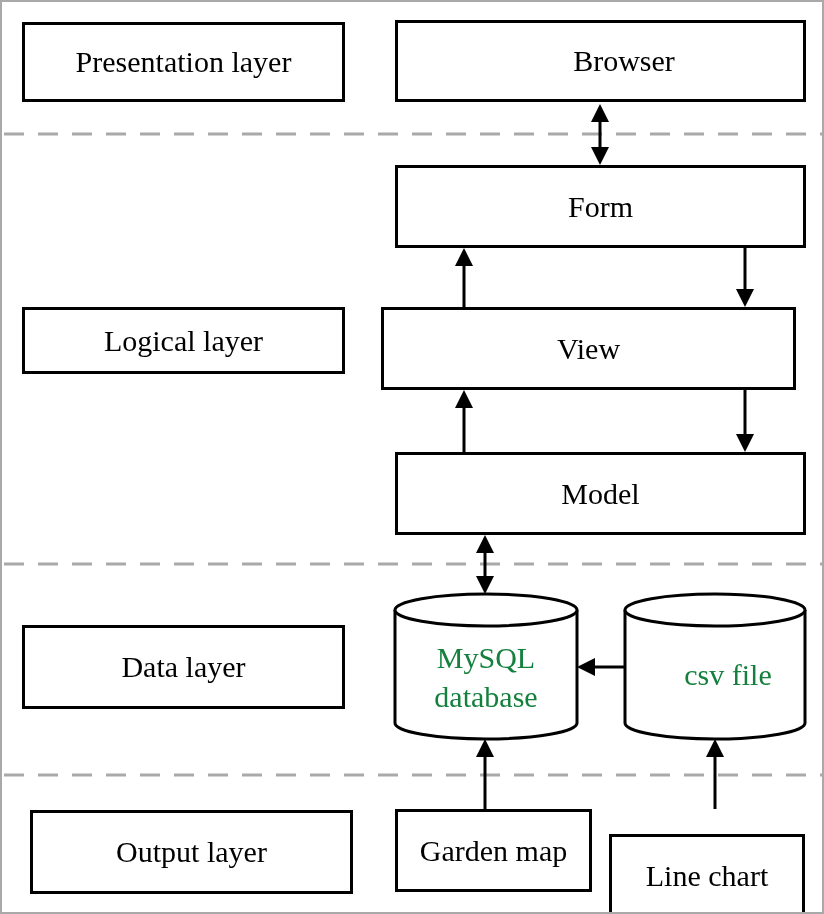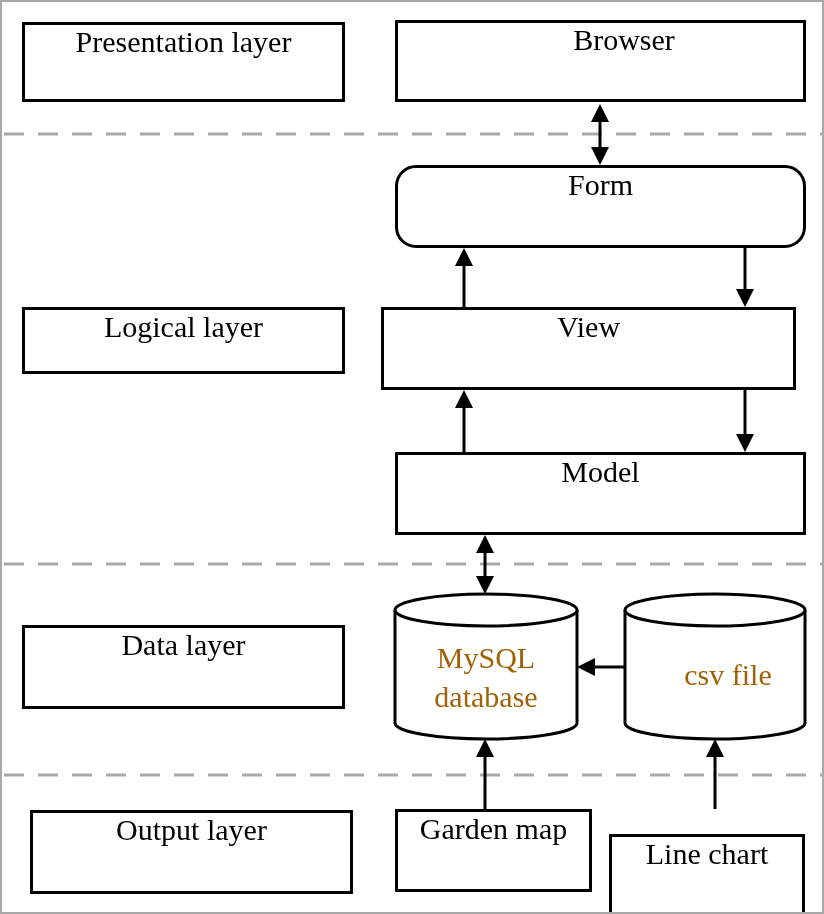--- a/index.html
+++ b/index.html
@@ -23,34 +23,34 @@
     top: 0;
     width: 824px;
     height: 914px;
   }
   .node-box {
     position: absolute;
     box-sizing: border-box;
     border: 3px solid #000000;
     background: #ffffff;
     display: flex;
-    align-items: flex-start;
+    align-items: center;
     justify-content: center;
     font-size: 30px;
     color: #000000;
     white-space: nowrap;
   }
   .cyl-label {
     position: absolute;
     display: flex;
     flex-direction: column;
     align-items: center;
     justify-content: center;
     font-size: 30px;
-    color: #a16207;
+    color: #15803d;
     line-height: 1.3;
     text-align: right;
     white-space: nowrap;
   }
   .dash-line {
     stroke: #a9a9a9;
     stroke-width: 3;
     stroke-dasharray: 20 14;
     fill: none;
   }
@@ -147,21 +147,21 @@
   <div class="node-box" style="left:20px; top:623px; width:323px; height:84px;">
     <span>Data layer</span>
   </div>
   <div class="node-box" style="left:28px; top:808px; width:323px; height:84px;">
     <span>Output layer</span>
   </div>
 
   <div class="node-box" style="left:393px; top:18px; width:411px; height:82px;padding-left:47px;">
     <span>Browser</span>
   </div>
-  <div class="node-box" style="left:393px; top:163px; width:411px; height:83px;border-radius:21px;">
+  <div class="node-box" style="left:393px; top:163px; width:411px; height:83px;">
     <span>Form</span>
   </div>
   <div class="node-box" style="left:379px; top:305px; width:415px; height:83px;">
     <span>View</span>
   </div>
   <div class="node-box" style="left:393px; top:450px; width:411px; height:83px;">
     <span>Model</span>
   </div>
 
   <div class="cyl-label" style="left:393px; top:620px; width:182px; height:110px;">

